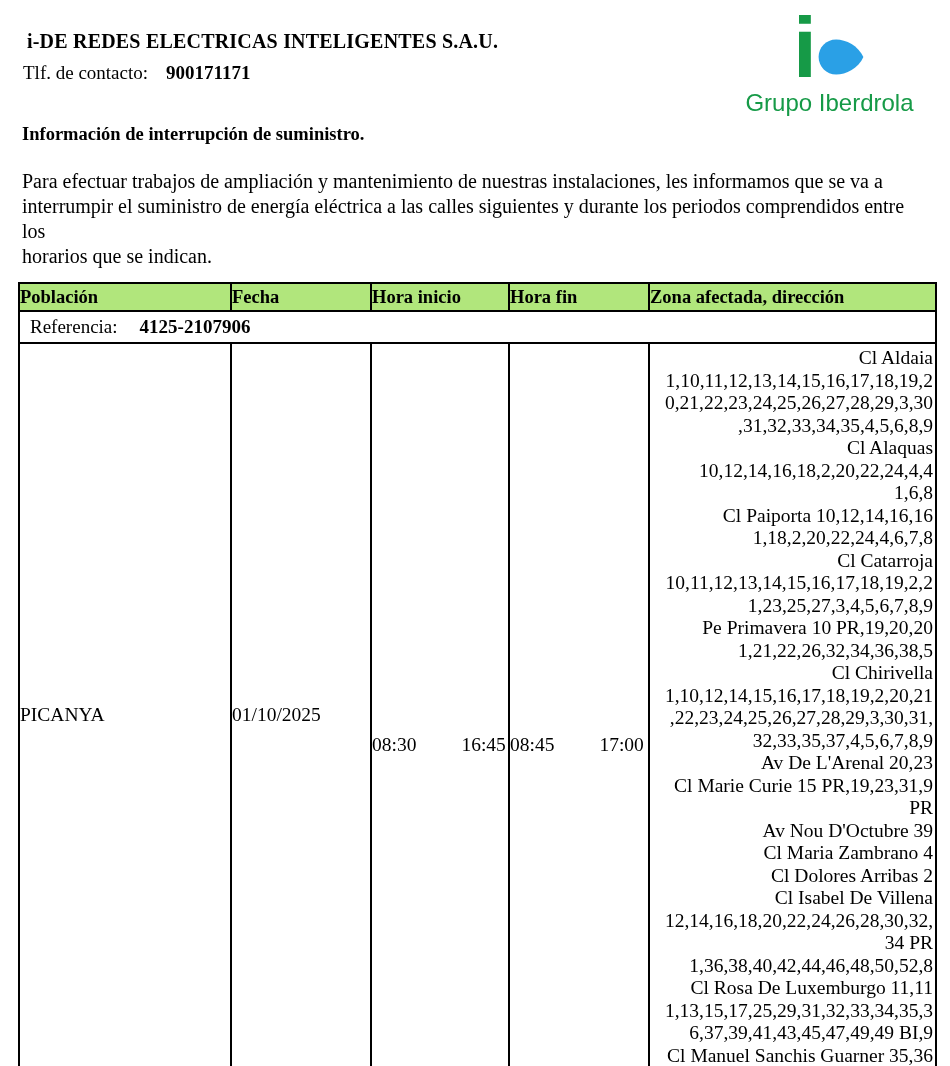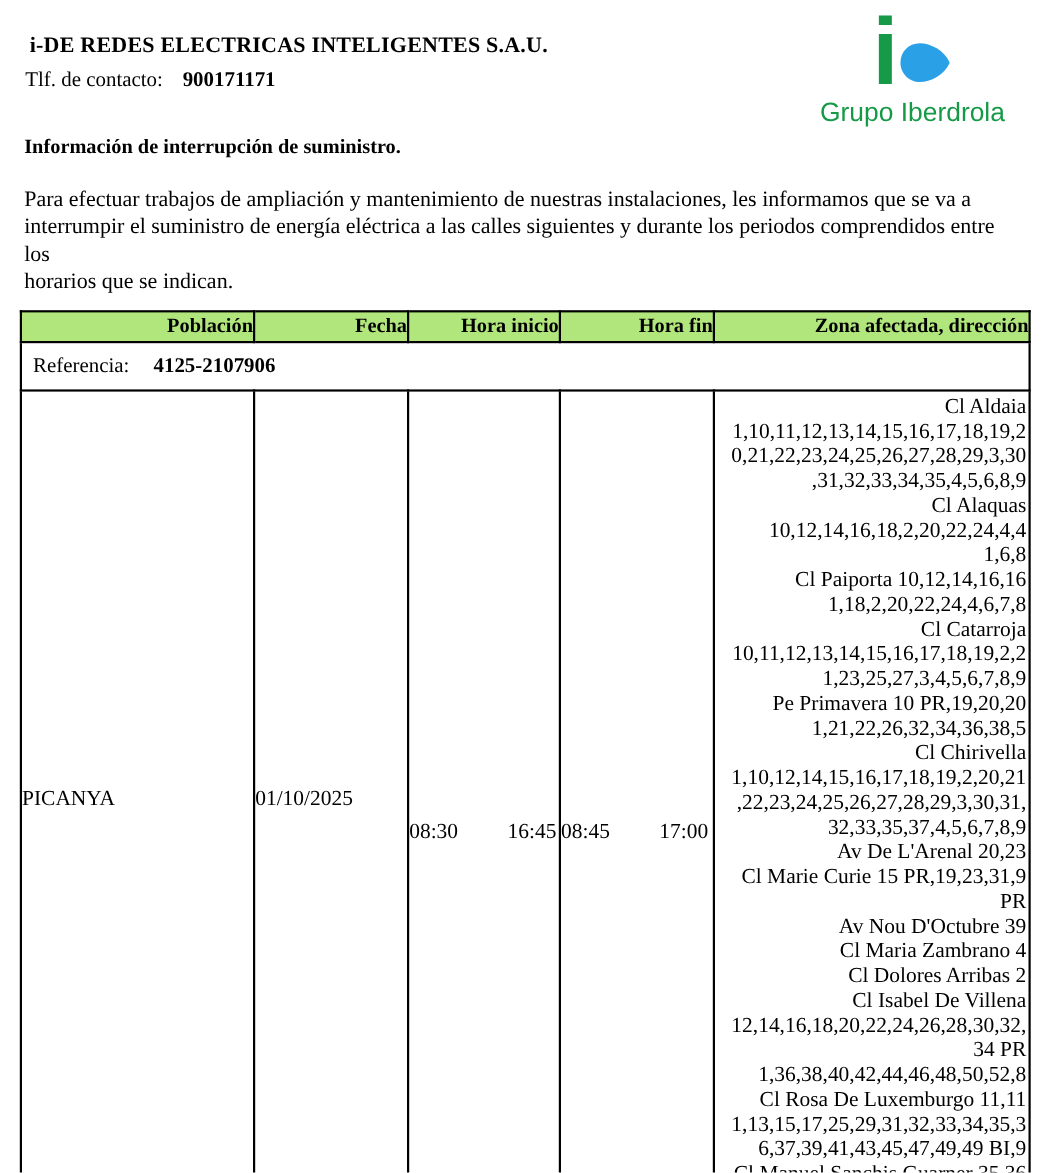--- a/index.html
+++ b/index.html
@@ -43,23 +43,23 @@
   table.interruption-table {
     margin:13px 15px 0 18px;
     width:917px;
     border-collapse:collapse;
     table-layout:fixed;
   }
   .interruption-table th, .interruption-table td { border:2px solid #000; }
   .interruption-table th {
     background:var(--table_header_bg,#b1e67c);
     font-size:18.5px; font-weight:bold;
-    height:28px; text-align:right; vertical-align:middle;
+    height:28px; text-align:left; vertical-align:middle;
   }
-  .ref-cell { height:44px; font-size:19px; vertical-align:middle; padding-left:10px; }
+  .ref-cell { height:32px; font-size:19px; vertical-align:middle; padding-left:10px; }
   .ref-value { font-weight:bold; margin-left:22px; }
 
   .data-row td { height:744px; vertical-align:middle; font-size:19.5px; }
   .times { display:flex; flex-direction:row; align-items:center; gap:45px; transform:translateY(30px); }
   .zona-cell {
     vertical-align:top !important;
     text-align:right;
     padding:3px 2px 3px 5px;
     font-size:19px; line-height:22.5px;
     white-space:pre-line;

